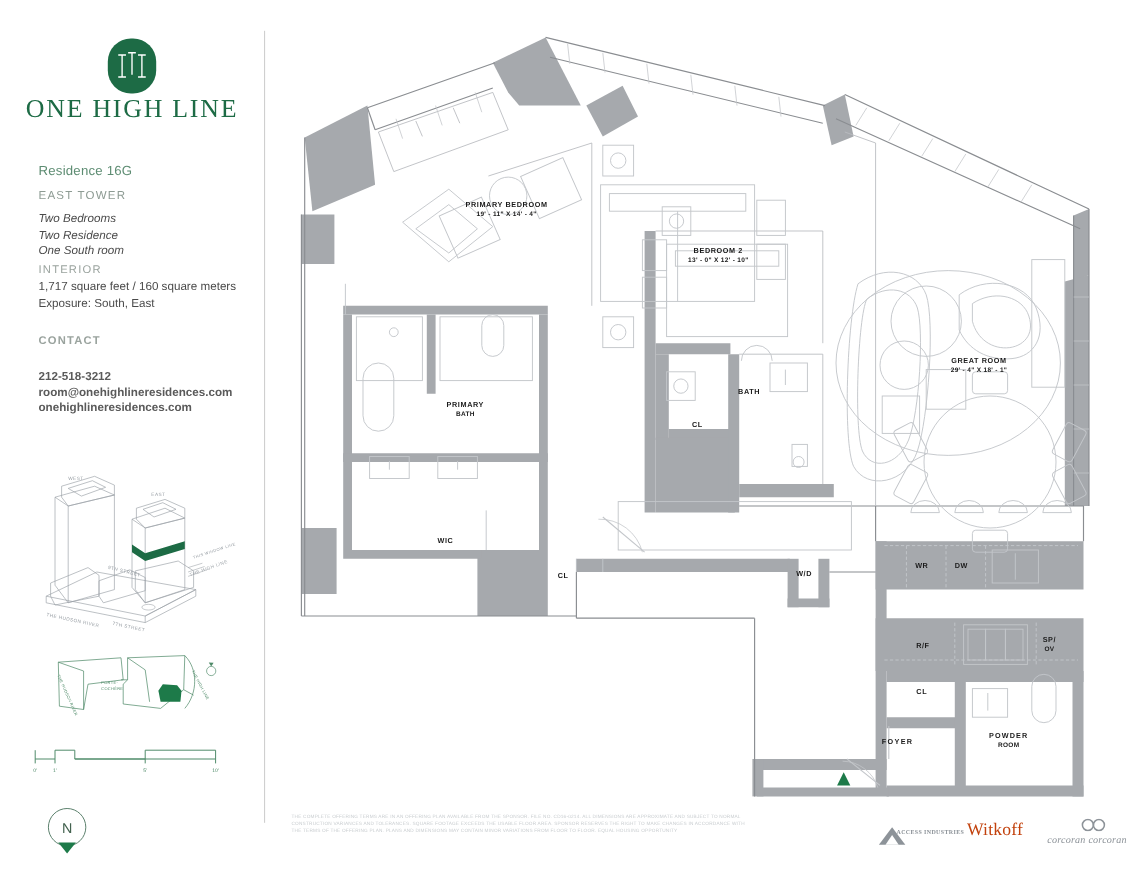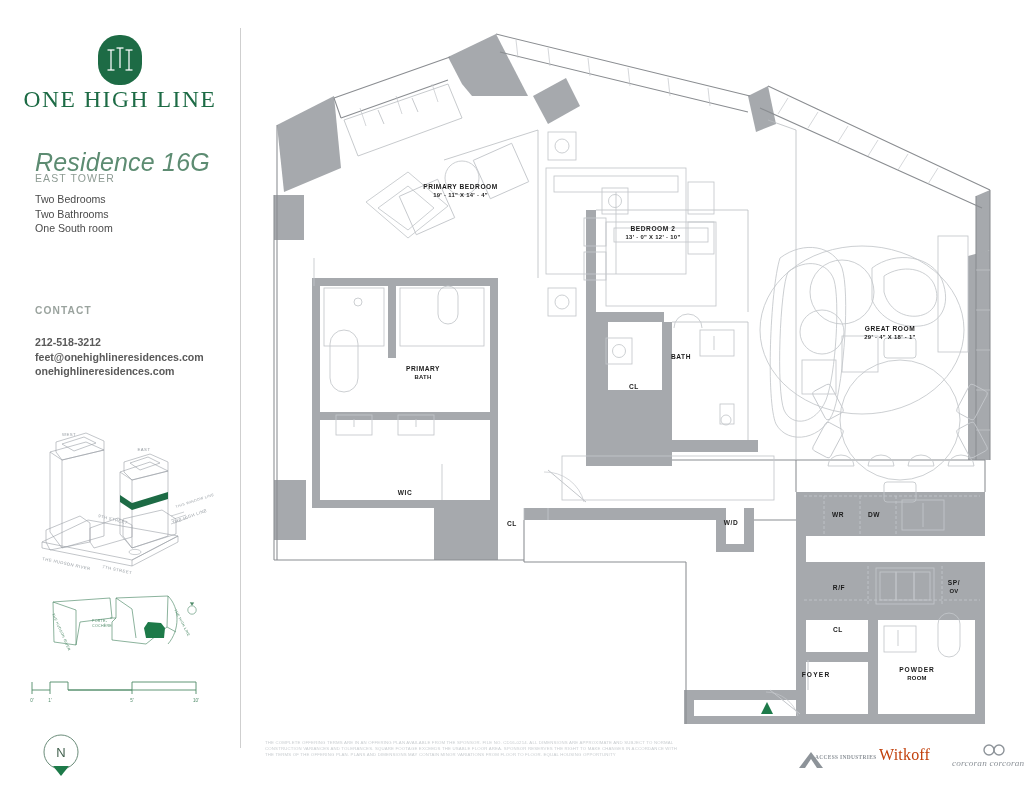--- a/index.html
+++ b/index.html
@@ -21,29 +21,29 @@
   .logo-wrap { position:absolute; left:0; top:34px; width:240px; text-align:center; }
   .logo-mark { display:inline-block; }
   .brand {
     position:absolute; left:0; top:86px; width:240px; text-align:center;
     font-family:"Liberation Serif", serif;
     font-size:23.5px; letter-spacing:1.6px; color:#1d6b45; font-weight:400;
   }
 
   .res-title {
     position:absolute; left:35px; top:148px;
-    font-size:25px; color:#5d8c72; letter-spacing:.2px; font-weight:400;font-style:italic;
+    font-size:12px; color:#5d8c72; letter-spacing:.2px; font-weight:400;
   }
   .res-sub {
     position:absolute; left:35px; top:172px;
     font-size:10.5px; color:#8d9b93; letter-spacing:1.1px;
   }
   .specs {
     position:absolute; left:35px; top:192px;
-    font-size:10.6px; line-height:14.5px; color:#4a4a4a;
+    font-size:10.6px; line-height:14.5px; color:#4a4a4a;font-style:italic;
   }
   .sect-label {
     font-size:10.2px; color:#9aa39e; letter-spacing:1.1px;
   }
   .interior { position:absolute; left:35px; top:240px; }
   .interior .lines { font-size:10.6px; line-height:14.5px; color:#4a4a4a; margin-top:3px; }
   .contact { position:absolute; left:35px; top:305px;font-weight:bold; }
   .contact .lines { font-size:10.6px; line-height:14.5px; color:#5a5a5a; margin-top:19px; }
 
   .bldg-dia { position:absolute; left:28px; top:424px; }
@@ -102,30 +102,37 @@
       </svg>
     </div>
 
     <div class="brand">ONE HIGH LINE</div>
 
     <div class="res-title">Residence 16G</div>
     <div class="res-sub">EAST TOWER</div>
 
     <div class="specs">
       <div>Two Bedrooms</div>
-      <div>Two Bathrooms</div>
+      <div>Two Residence</div>
       <div>One South room</div>
     </div>
 
+    <div class="interior">
+      <div class="sect-label">INTERIOR</div>
+      <div class="lines">
+        <div>1,717 square feet / 160 square meters</div>
+        <div>Exposure: South, East</div>
+      </div>
+    </div>
 
     <div class="contact">
       <div class="sect-label">CONTACT</div>
       <div class="lines">
         <div>212-518-3212</div>
-        <div>feet@onehighlineresidences.com</div>
+        <div>room@onehighlineresidences.com</div>
         <div>onehighlineresidences.com</div>
       </div>
     </div>
 
     <svg class="bldg-dia" width="200" height="150" viewBox="0 0 200 150">
       <g fill="none" stroke="#9aa0a6" stroke-width="0.6" stroke-linejoin="round">
 
         <path d="M14 118 L60 96 L150 112 L104 136 Z"></path>
         <path d="M14 118 L14 124 L104 142 L104 136"></path>
         <path d="M104 136 L150 112 L150 118 L104 142"></path>

